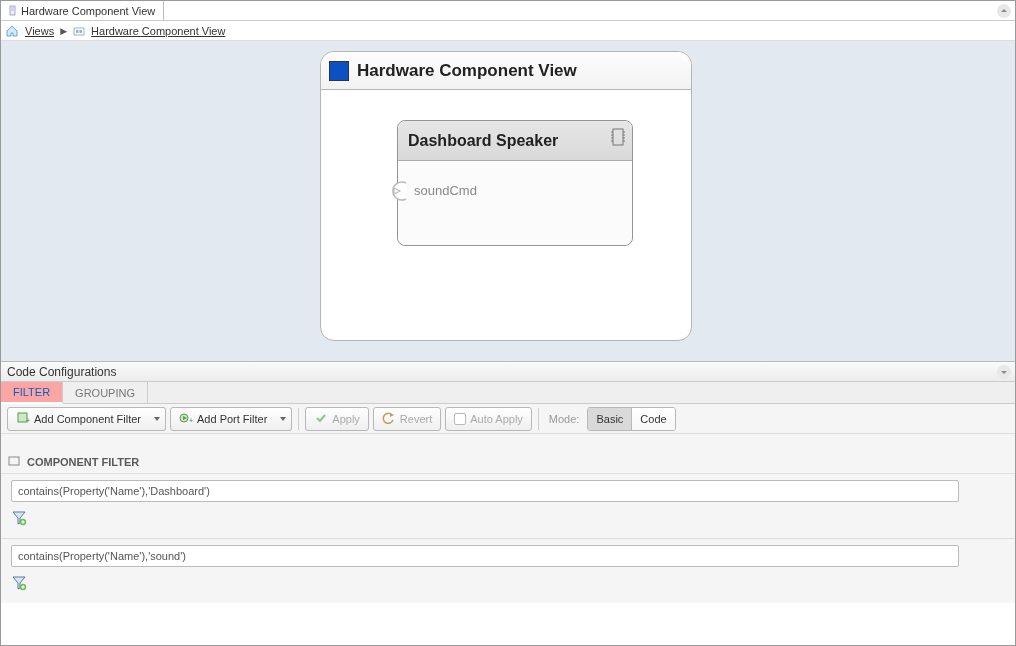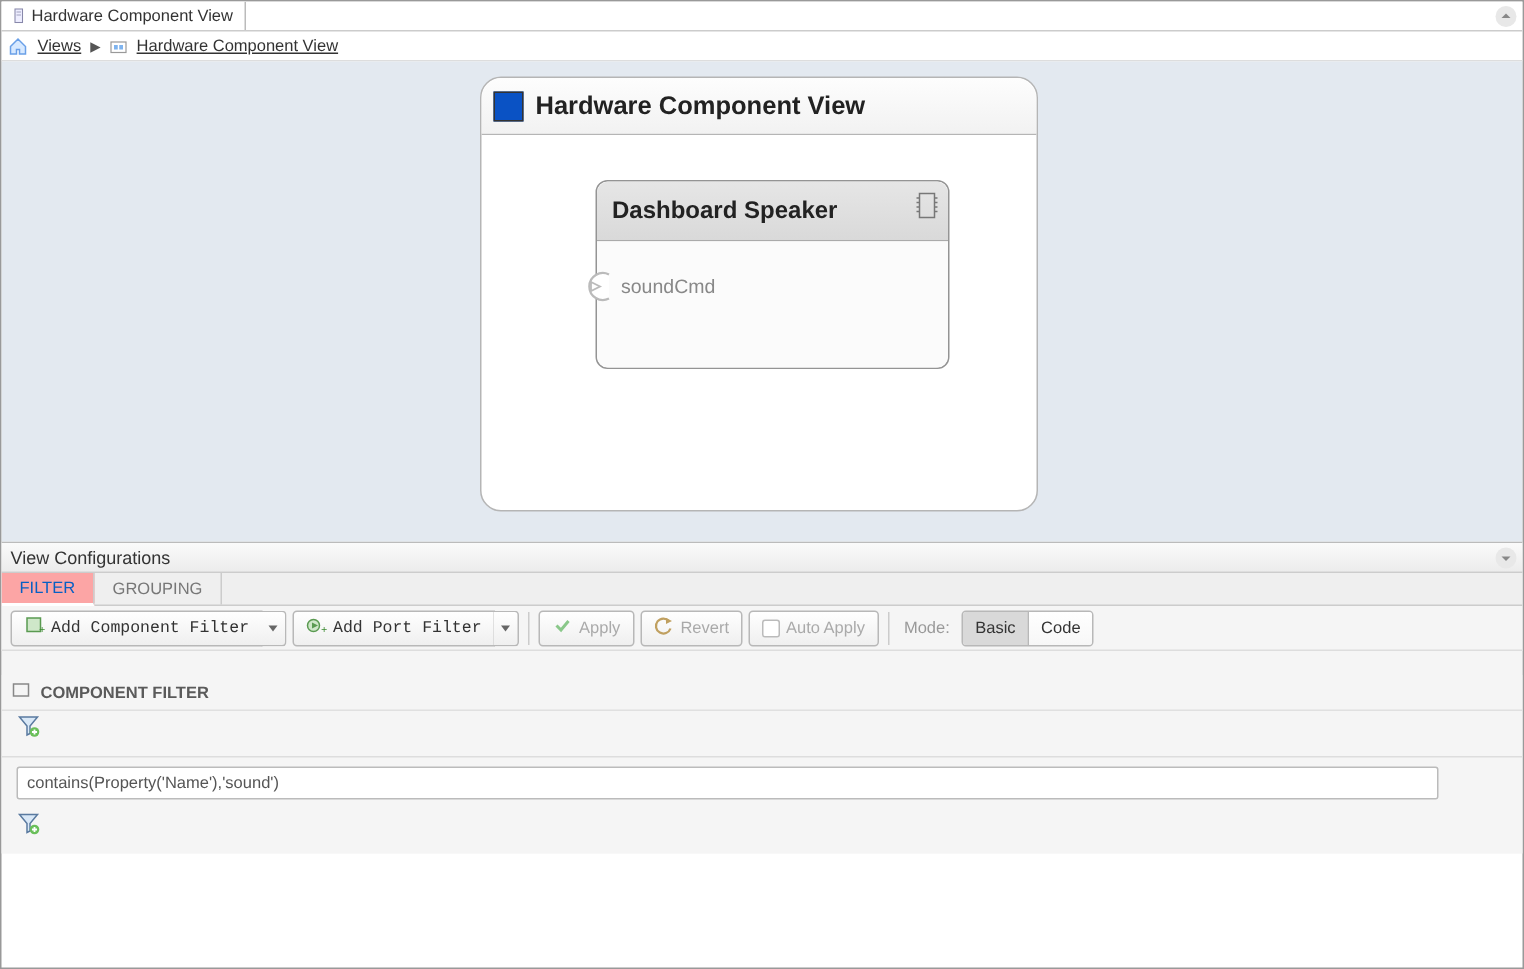--- a/index.html
+++ b/index.html
@@ -44,21 +44,21 @@
   .panel-title-bar .circle-btn { position: absolute; right: 4px; top: 3px; }
   
   .sub-tabs { height: 22px; display: flex; border-bottom: 1px solid #ccc; background: #efefef; }
   .sub-tab { padding: 0 12px; display: flex; align-items: center; font-size: 11px; border-right: 1px solid #ccc; cursor: pointer; color: #777; }
   .sub-tab.active { background: #fca5a5; color: #0760c4; border-bottom: 2px solid #fff; margin-bottom: -1px; font-weight: normal; }
   
   .toolbar { height: 30px; display: flex; align-items: center; padding: 3px 6px; gap: 4px; border-bottom: 1px solid #ddd; background: #f5f5f5;}
   .tbtn { height: 24px; display: flex; align-items: center; padding: 0 8px; border: 1px solid #b8b8b8; border-radius: 3px; background: linear-gradient(#fff,#efefef); font-size: 11px; cursor: pointer; gap: 4px; }
   .tbtn.disabled { color: #aaa; }
   .tbtn.drop { padding: 0 4px; border-left: none; border-radius: 0 3px 3px 0; margin-left: -5px;}
-  .tbtn.main { border-radius: 3px 0 0 3px; font-family: Liberation Mono, monospace; }
+  .tbtn.main { border-radius: 3px 0 0 3px; }
   .tbtn .mini-icon svg { width: 14px; height: 14px; }
   .sep { width: 1px; height: 22px; background: #ccc; margin: 0 2px; }
   .mode-label { font-size: 11px; color: #999; margin: 0 4px; }
   .toggle-group { display: flex; border: 1px solid #b8b8b8; border-radius: 3px; overflow: hidden; height: 24px;}
   .toggle-btn { padding: 4px 8px; display: flex; align-items: center; font-size: 11px; background: linear-gradient(#fff,#f7f7f7); cursor: pointer; }
   .toggle-btn.active { background: #d9d9d9; }
   .toggle-btn + .toggle-btn { border-left: 1px solid #b8b8b8; }
   
   .filter-section { background: #f5f5f5; }
   .section-head { height: 24px; display: flex; align-items: center; padding: 0 6px; gap: 6px; font-size: 11px; font-weight: bold; color: #5a5a5a; border-bottom: 1px solid #e0e0e0; margin-top: 16px;}
@@ -143,21 +143,21 @@
             </svg>
         </span>
         <span class="port-label">soundCmd</span>
       </div>
     </div>
   </div>
 </div>
 
 <div class="bottom-panel">
   <div class="panel-title-bar">
-    <span>View Configurations</span>
+    <span>Code Configurations</span>
     <div class="circle-btn">
       <svg width="8" height="8" viewBox="0 0 8 8">
           <polygon points="1,3 7,3 4,6" fill="#888"></polygon>
         </svg>
     </div>
   </div>
 
   <div class="sub-tabs">
     <div class="sub-tab active">FILTER</div>
     <div class="sub-tab">GROUPING</div>
@@ -218,20 +218,23 @@
       <div class="toggle-btn">Code</div>
     </div>
   </div>
 
   <div class="filter-section">
     <div class="section-head">
       <span class="sicon"><svg viewBox="0 0 14 14">
             <rect x="2" y="3" width="10" height="8" fill="none" stroke="#888"></rect>
           </svg></span>
       <span>COMPONENT FILTER</span>
+    </div>
+    <div class="filter-input-row">
+      <input class="filter-input" type="text" value="contains(Property('Name'),'Dashboard')" style="">
     </div>
     <div class="add-filter-row">
       <div class="add-filter-btn">
         <svg viewBox="0 0 16 16">
             <path d="M2 2 L14 2 L9 8 L9 13 L7 14 L7 8 Z" fill="#d9e8f7" stroke="#5a7aa0"></path>
             <circle cx="12" cy="12" r="3.2" fill="#6abf5a"></circle>
             <line x1="12" y1="10.3" x2="12" y2="13.7" stroke="#fff" stroke-width="1.2"></line>
             <line x1="10.3" y1="12" x2="13.7" y2="12" stroke="#fff" stroke-width="1.2"></line>
           </svg>
       </div>

